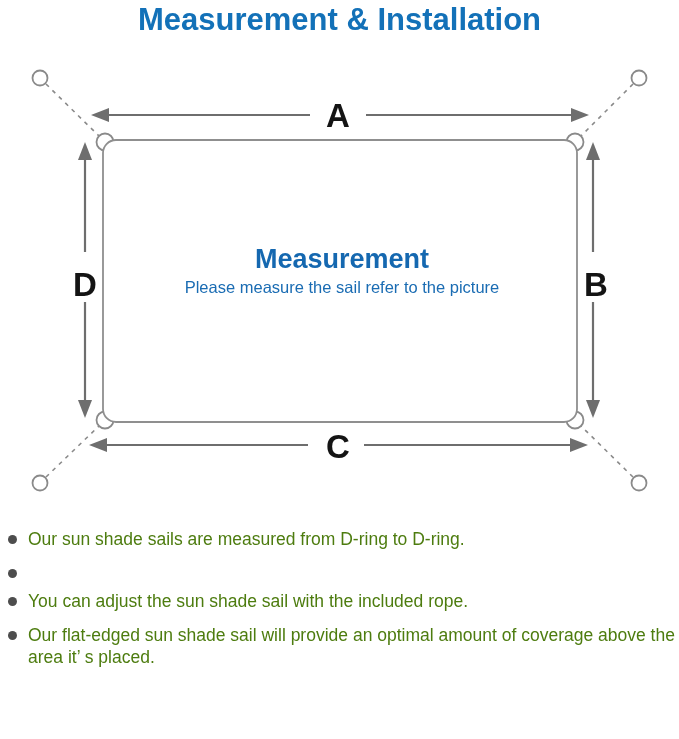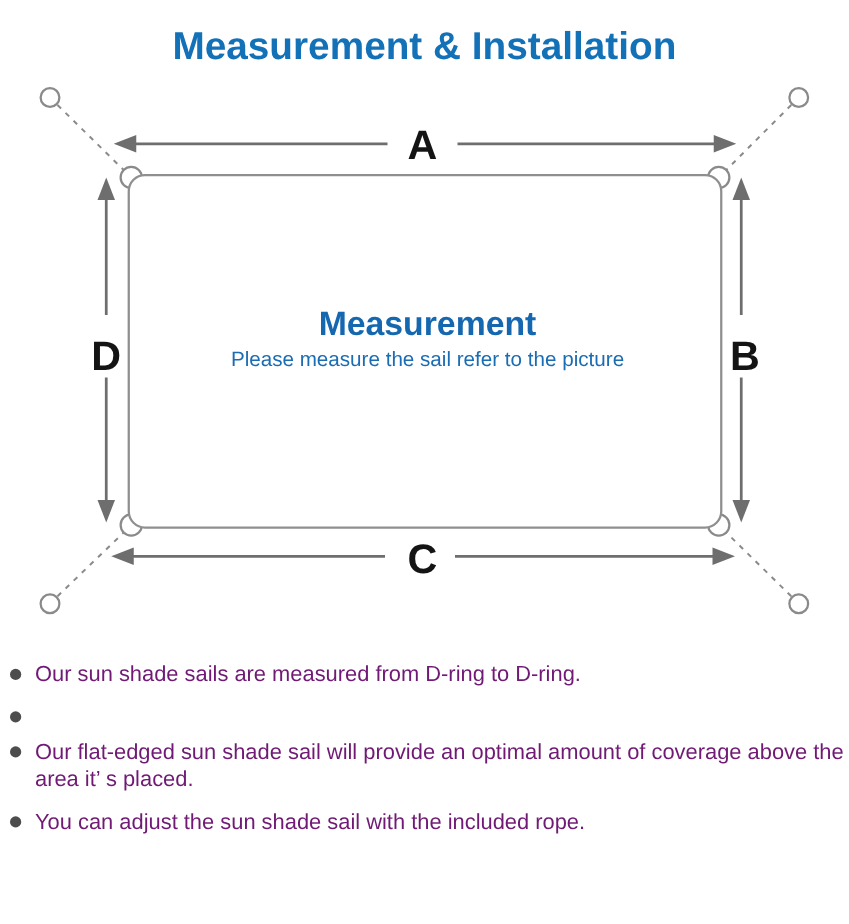--- a/index.html
+++ b/index.html
@@ -5,21 +5,21 @@
   html,body{margin:0;padding:0;background:#ffffff;}
   .page{
     position:relative;
     width:679px;height:739px;
     background:#ffffff;
     font-family:"Liberation Sans", sans-serif;
     overflow:hidden;
   }
   .page-title{
     position:absolute;top:0;left:0;right:0;
-    margin:0;padding-top:19px;
+    margin:0;padding-top:2px;
     text-align:center;
     font-size:31px;font-weight:bold;
     color:#1371b8;
     letter-spacing:0px;
   }
   .diagram-svg{
     position:absolute;top:0;left:0;
   }
   .diagram-svg .outline{fill:#ffffff;stroke:#8f8f8f;stroke-width:1.8;}
   .diagram-svg .ring{fill:#ffffff;stroke:#8a8a8a;stroke-width:1.8;}
@@ -44,21 +44,21 @@
   }
   .notes{
     position:absolute;top:528px;left:8px;right:4px;
     margin:0;padding:0;list-style:none;
   }
   .notes li{
     display:flex;
     align-items:flex-start;
     gap:11px;
     margin-bottom:12px;
-    color:#701a75;
+    color:#4d7c0f;
     font-size:17.5px;
     line-height:22px;
   }
   .bullet-dot{
     flex:0 0 auto;
     width:9px;height:9px;border-radius:50%;
     background:#4d4d4d;
     margin-top:7px;
   }
 </style>
@@ -128,21 +128,21 @@
   <ul class="notes">
     <li>
       <span class="bullet-dot"></span>
       <span>Our sun shade sails are measured from D-ring to D-ring.</span>
     </li>
     <li>
       <span class="bullet-dot"></span>
     </li>
     <li>
       <span class="bullet-dot"></span>
-      <span>Our flat-edged sun shade sail will provide an optimal amount of coverage above the area it’ s placed.</span>
+      <span>You can adjust the sun shade sail with the included rope.</span>
     </li>
     <li>
       <span class="bullet-dot"></span>
-      <span>You can adjust the sun shade sail with the included rope.</span>
+      <span>Our flat-edged sun shade sail will provide an optimal amount of coverage above the area it’ s placed.</span>
     </li>
   </ul>
 
 </div>
 
 </body></html>

